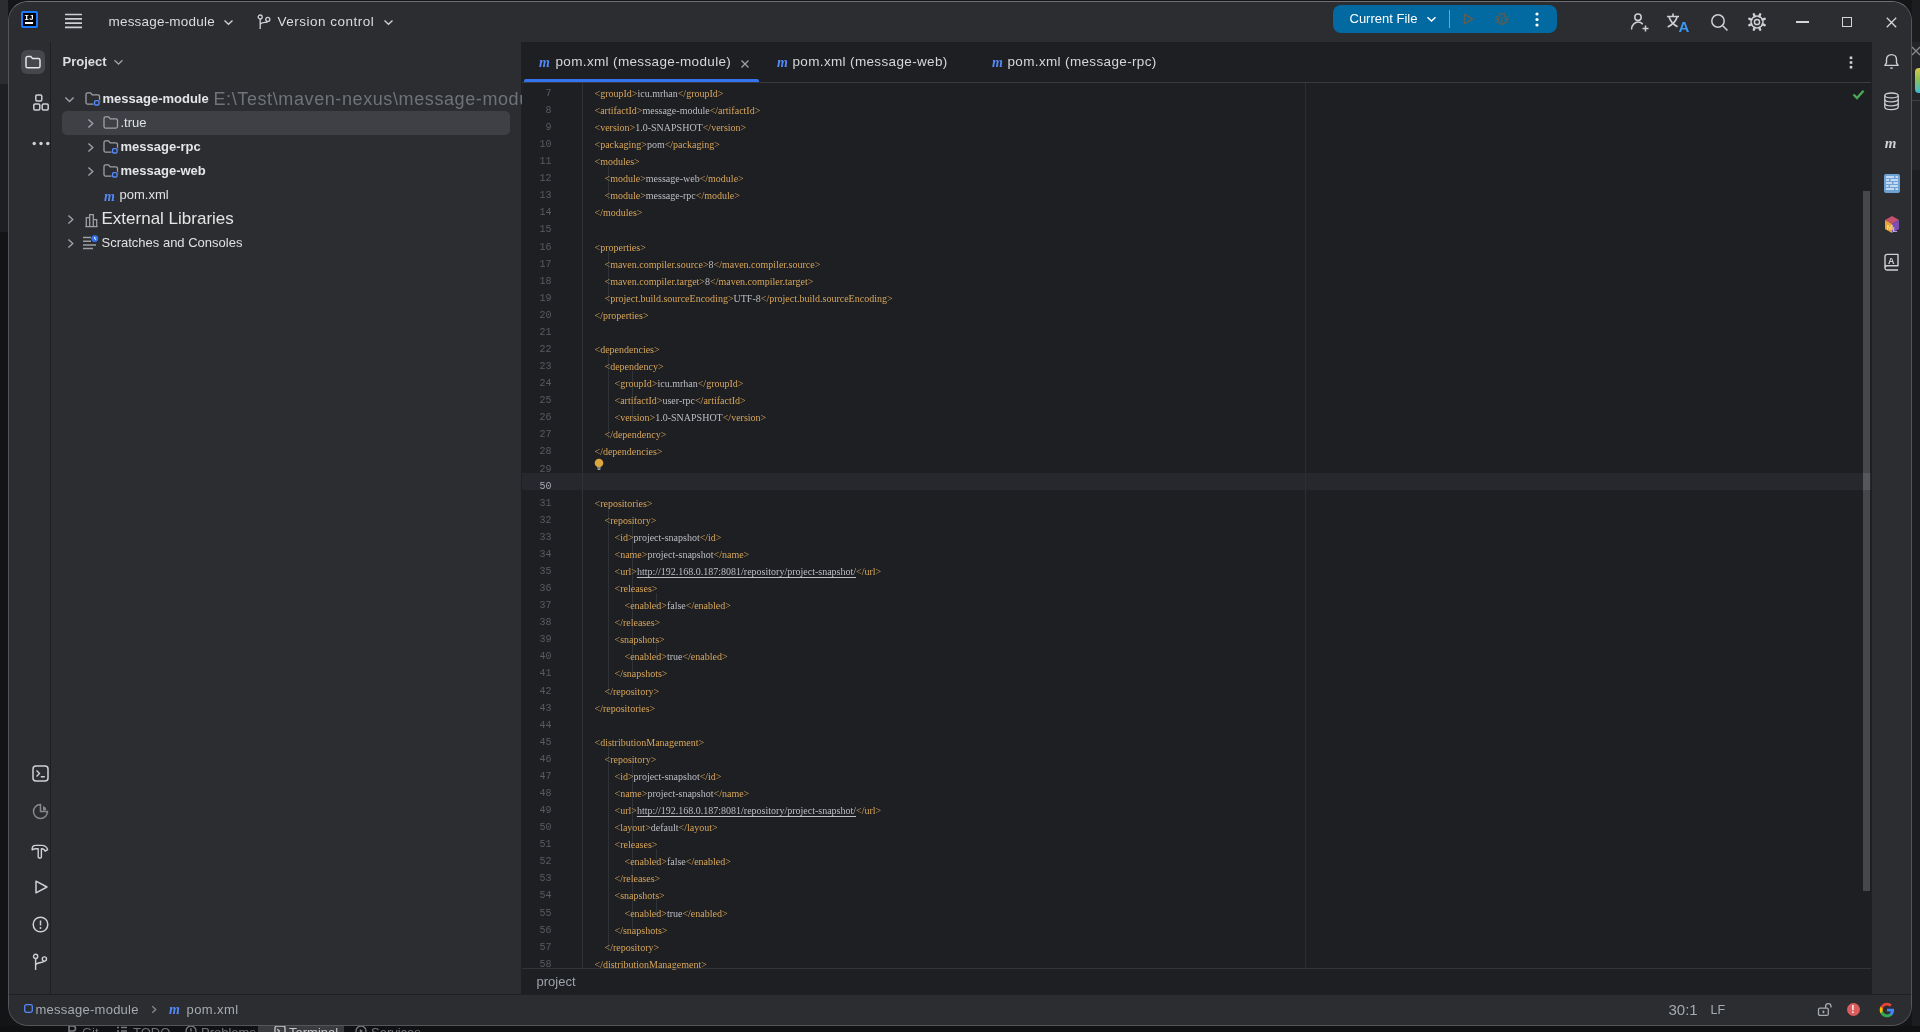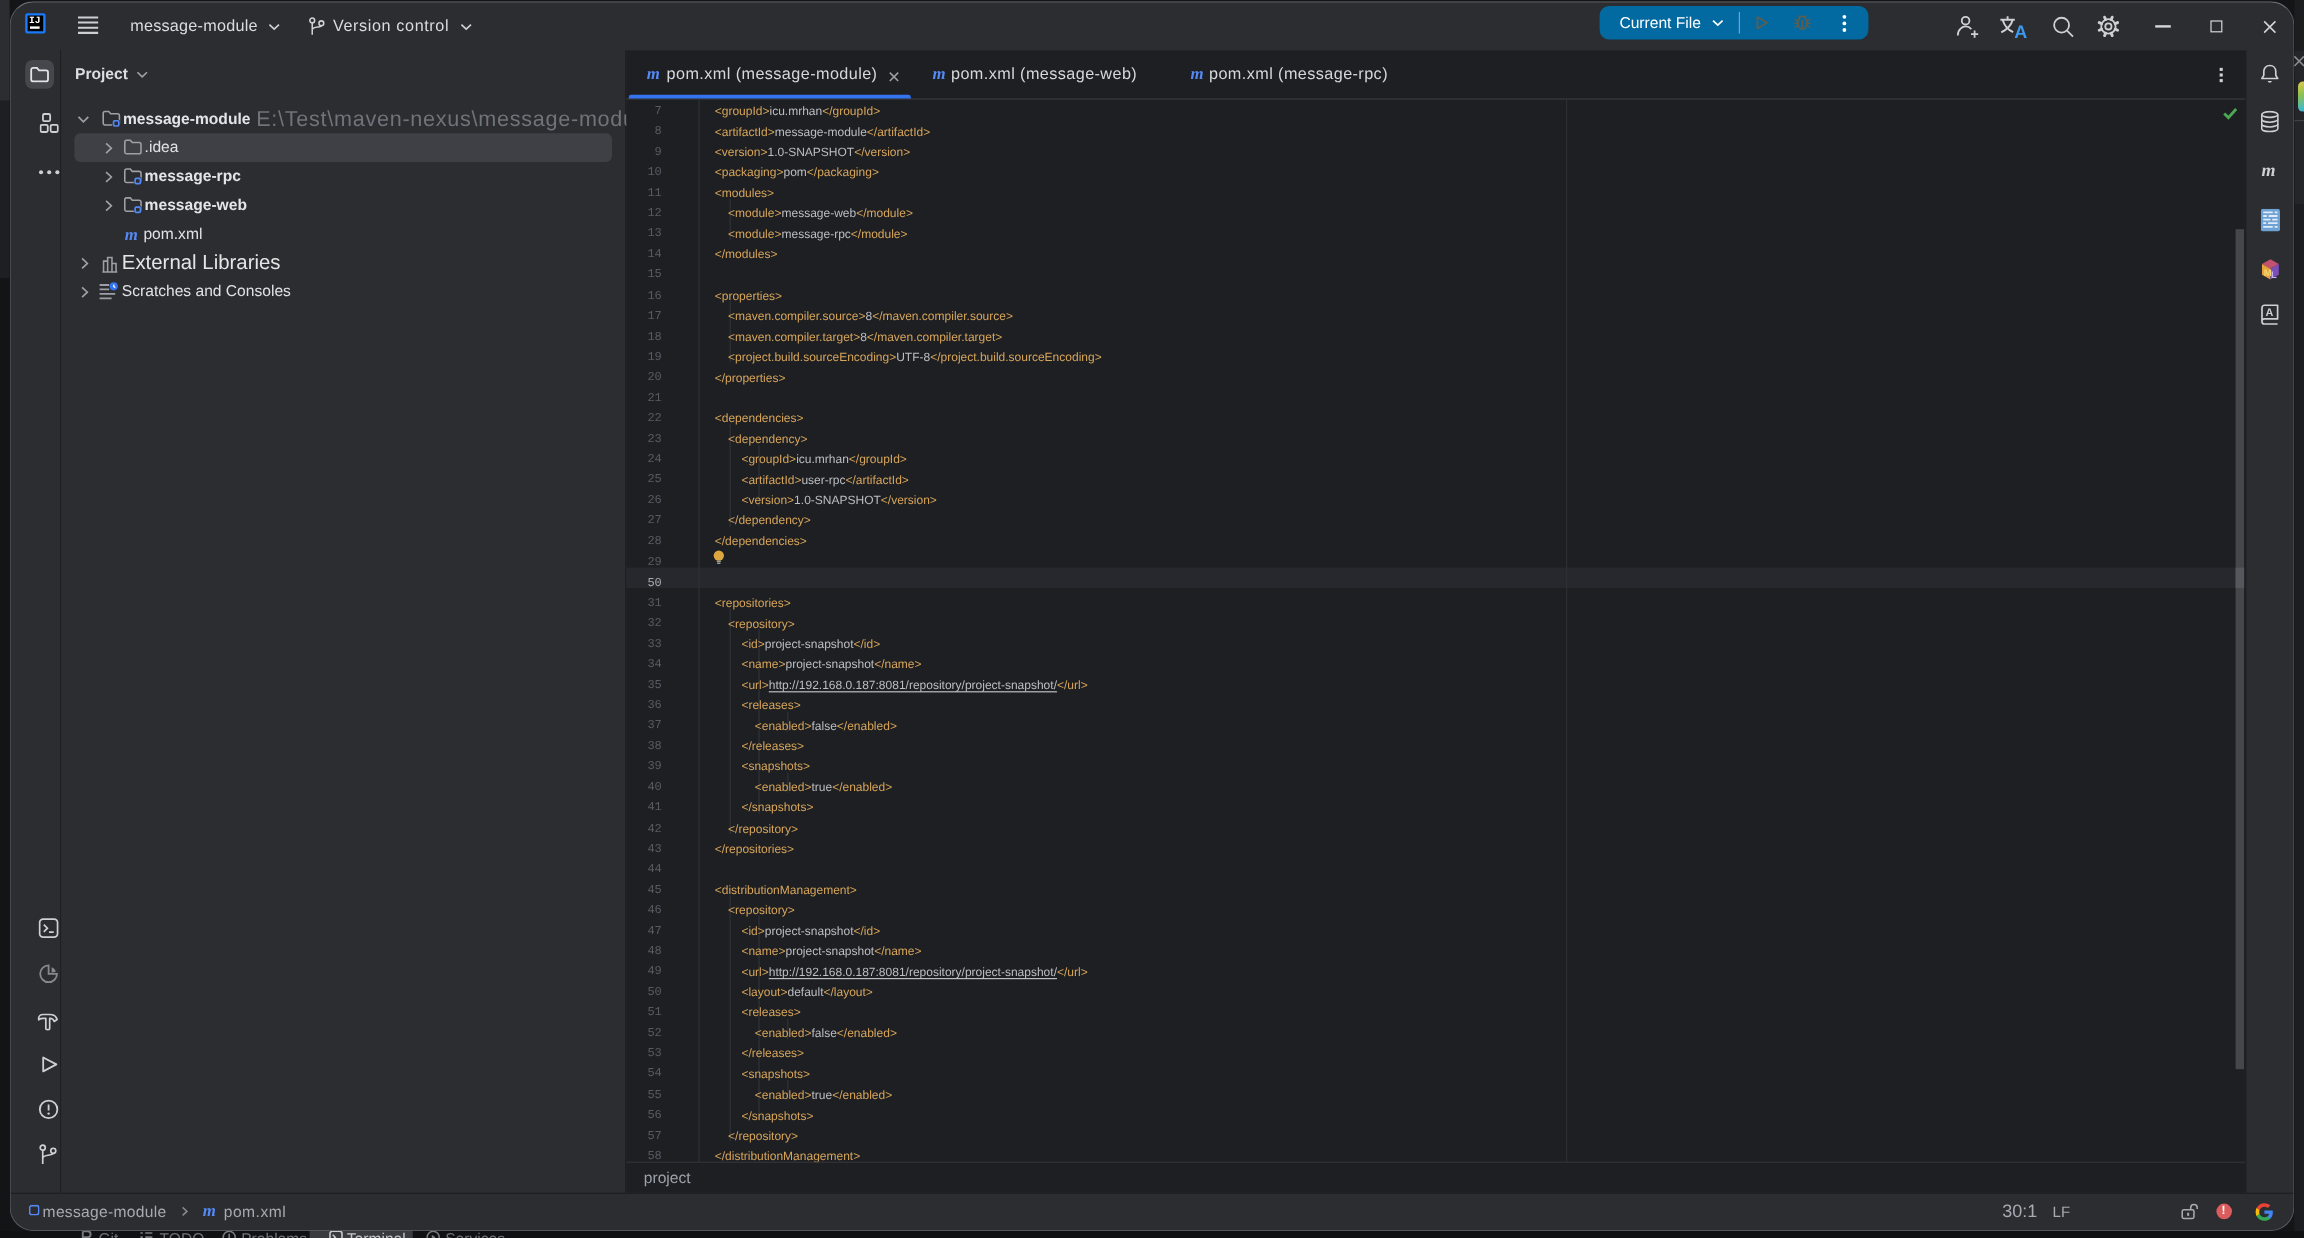--- a/index.html
+++ b/index.html
@@ -171,21 +171,21 @@
     </svg>
 <div class="abs" style="left:94px;top:85px;height:24px;line-height:24px;font-size:13px;font-weight:700;color:#e3e5e9">message-module</div>
 <div class="abs" style="left:205px;top:85px;height:24px;line-height:24px;font-size:18px;color:#6f737a;letter-spacing:.6px">E:\Test\maven-nexus\message-module</div>
 <div class="abs" style="left:53px;top:109px;width:448px;height:24px;border-radius:5px;background:#3e4045"></div>
 <svg class="abs" style="left:78px;top:116px" width="7" height="11" viewBox="0 0 7 11">
       <path d="M1.4 1.4 L5.8 5.5 L1.4 9.6" stroke="#9da0a6" stroke-width="1.4" fill="none"></path>
     </svg>
 <svg class="abs" style="left:94px;top:113px" width="16" height="16" viewBox="0 0 16 16">
       <path d="M1 3.4 a1.5 1.5 0 0 1 1.5-1.5 h3.1 l1.6 1.9 h5.8 a1.5 1.5 0 0 1 1.5 1.5 v6.3 a1.5 1.5 0 0 1 -1.5 1.5 h-10.5 a1.5 1.5 0 0 1 -1.5-1.5 Z" stroke="#9da0a6" fill="none" stroke-width="1.3"></path>
     </svg>
-<div class="abs" style="left:112px;top:109px;height:24px;line-height:24px;font-size:13px;color:#dfe1e5">.idea</div>
+<div class="abs" style="left:112px;top:109px;height:24px;line-height:24px;font-size:13px;color:#dfe1e5">.true</div>
 <svg class="abs" style="left:78px;top:140px" width="7" height="11" viewBox="0 0 7 11">
       <path d="M1.4 1.4 L5.8 5.5 L1.4 9.6" stroke="#9da0a6" stroke-width="1.4" fill="none"></path>
     </svg>
 <svg class="abs" style="left:94px;top:137px" width="16" height="16" viewBox="0 0 16 16">
       <path d="M1 3.4 a1.5 1.5 0 0 1 1.5-1.5 h3.1 l1.6 1.9 h5.8 a1.5 1.5 0 0 1 1.5 1.5 v6.3 a1.5 1.5 0 0 1 -1.5 1.5 h-10.5 a1.5 1.5 0 0 1 -1.5-1.5 Z" stroke="#9da0a6" fill="none" stroke-width="1.3"></path>
       <rect x="8.5" y="8.5" width="6.5" height="6.5" rx="1.4" fill="#2b2d30" stroke="none"></rect>
       <rect x="9.6" y="9.6" width="4.4" height="4.4" rx="1" stroke="#548af7" fill="#2b2d30" stroke-width="1.4"></rect>
     </svg>
 <div class="abs" style="left:112px;top:133px;height:24px;line-height:24px;font-size:13px;font-weight:700;color:#e3e5e9">message-rpc</div>
 <svg class="abs" style="left:78px;top:164px" width="7" height="11" viewBox="0 0 7 11">
@@ -294,21 +294,21 @@
 50
 51
 52
 53
 54
 55
 56
 57
 58</pre>
 <pre class="abs" style="left:576px;top:82.8px;margin:0;
-font-family:Liberation Sans, sans-serif;font-size:10px;line-height:17.077px;color:#bcbec4">    <span class="t">&lt;groupId&gt;</span>icu.mrhan<span class="t">&lt;/groupId&gt;</span>
+font-family:Liberation Serif, serif;font-size:10px;line-height:17.077px;color:#bcbec4">    <span class="t">&lt;groupId&gt;</span>icu.mrhan<span class="t">&lt;/groupId&gt;</span>
     <span class="t">&lt;artifactId&gt;</span>message-module<span class="t">&lt;/artifactId&gt;</span>
     <span class="t">&lt;version&gt;</span>1.0-SNAPSHOT<span class="t">&lt;/version&gt;</span>
     <span class="t">&lt;packaging&gt;</span>pom<span class="t">&lt;/packaging&gt;</span>
     <span class="t">&lt;modules&gt;</span>
         <span class="t">&lt;module&gt;</span>message-web<span class="t">&lt;/module&gt;</span>
         <span class="t">&lt;module&gt;</span>message-rpc<span class="t">&lt;/module&gt;</span>
     <span class="t">&lt;/modules&gt;</span>
 
     <span class="t">&lt;properties&gt;</span>
         <span class="t">&lt;maven.compiler.source&gt;</span>8<span class="t">&lt;/maven.compiler.source&gt;</span>

